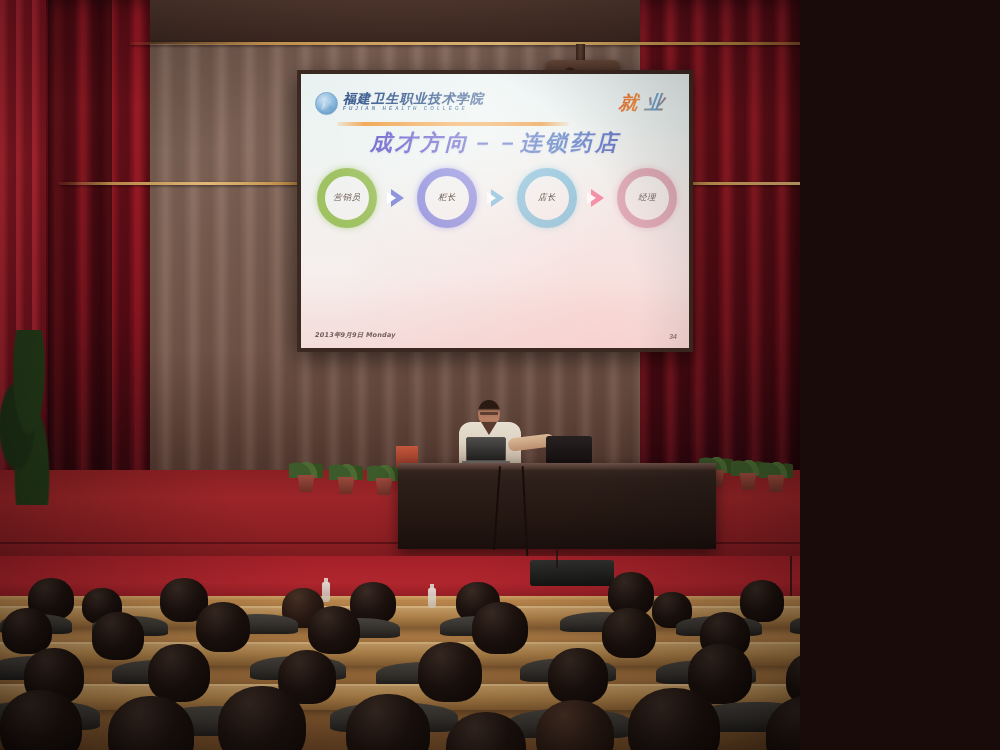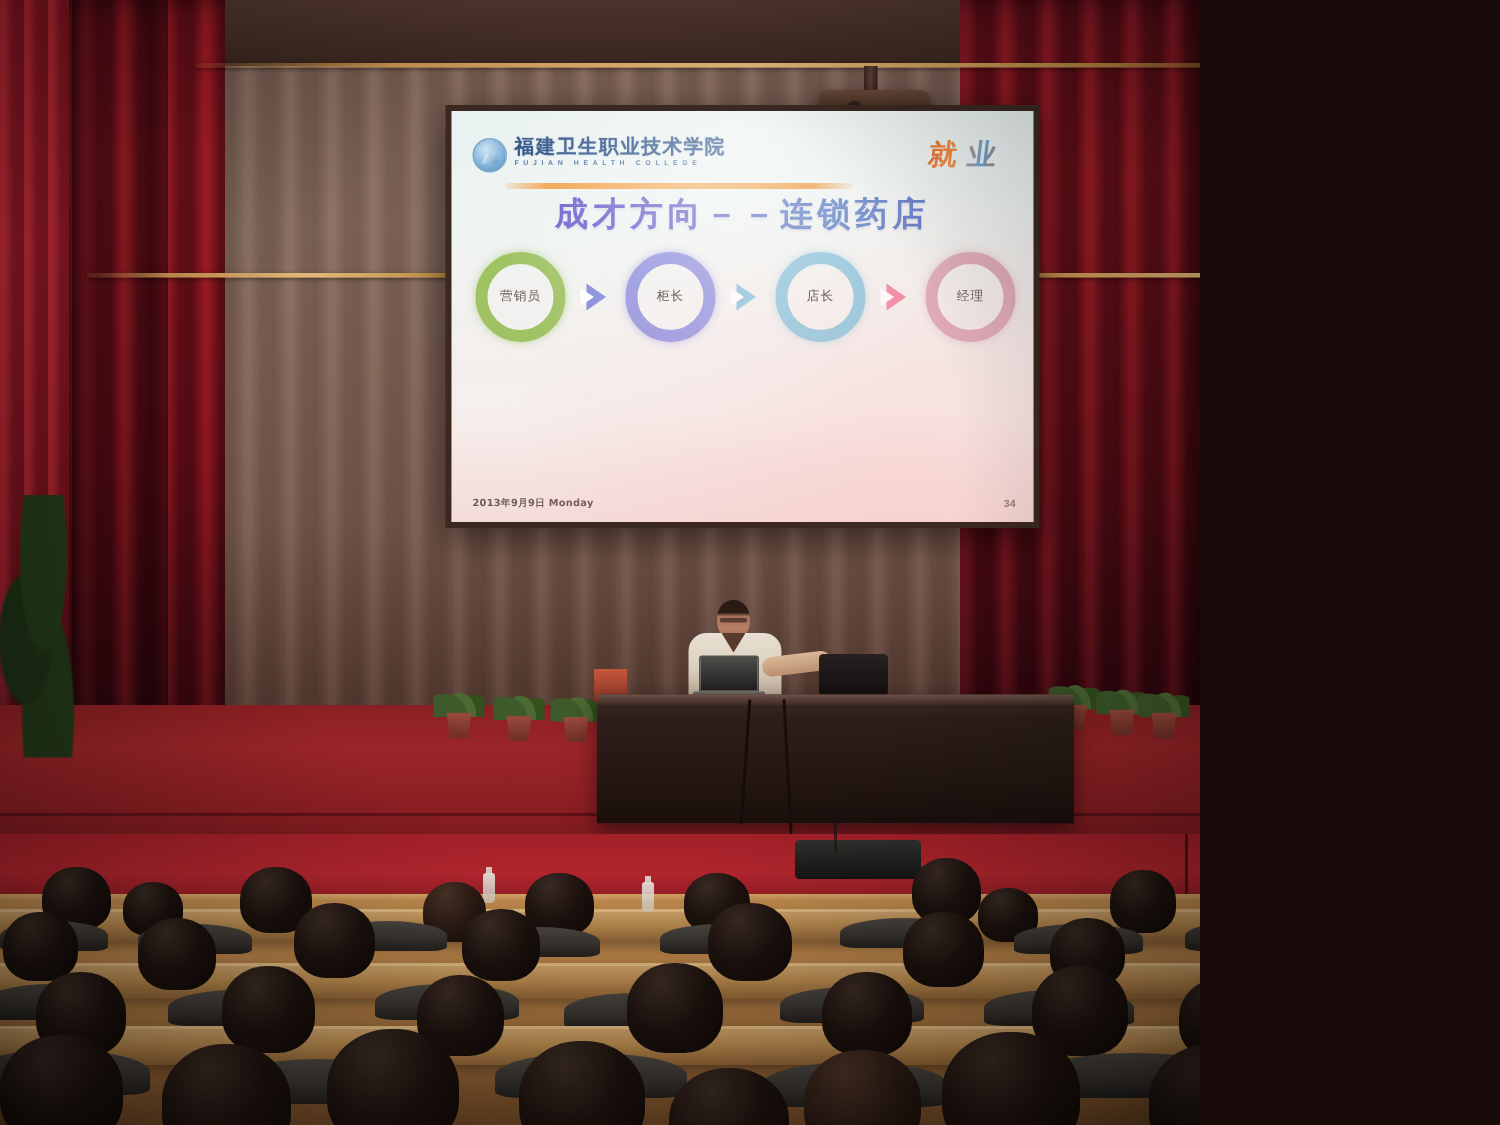--- a/index.html
+++ b/index.html
@@ -2,21 +2,21 @@
 <html><head>
 <meta charset="utf-8">
 <style>
   * { box-sizing: border-box; margin: 0; padding: 0; }
   html, body {
     width: 1000px; height: 750px;
     overflow: hidden;
     background: #1a0b0b;
     font-family: "Liberation Sans", sans-serif;
   }
-  #scene { position: relative; width: 800px; height: 750px; overflow: hidden; }
+  #scene { position: relative; width: 800px; height: 750px; overflow: hidden; font-style: italic; }
 
   
   .backdrop-base {
     position: absolute; left: 0; top: 0; width: 1000px; height: 565px;
     background: linear-gradient(180deg, #6a4e45 0%, #7a5a4c 25%, #6e5044 60%, #4a3028 100%);
   }
   
   .center-curtain {
     position: absolute; left: 135px; top: 0; width: 740px; height: 500px;
     background:

